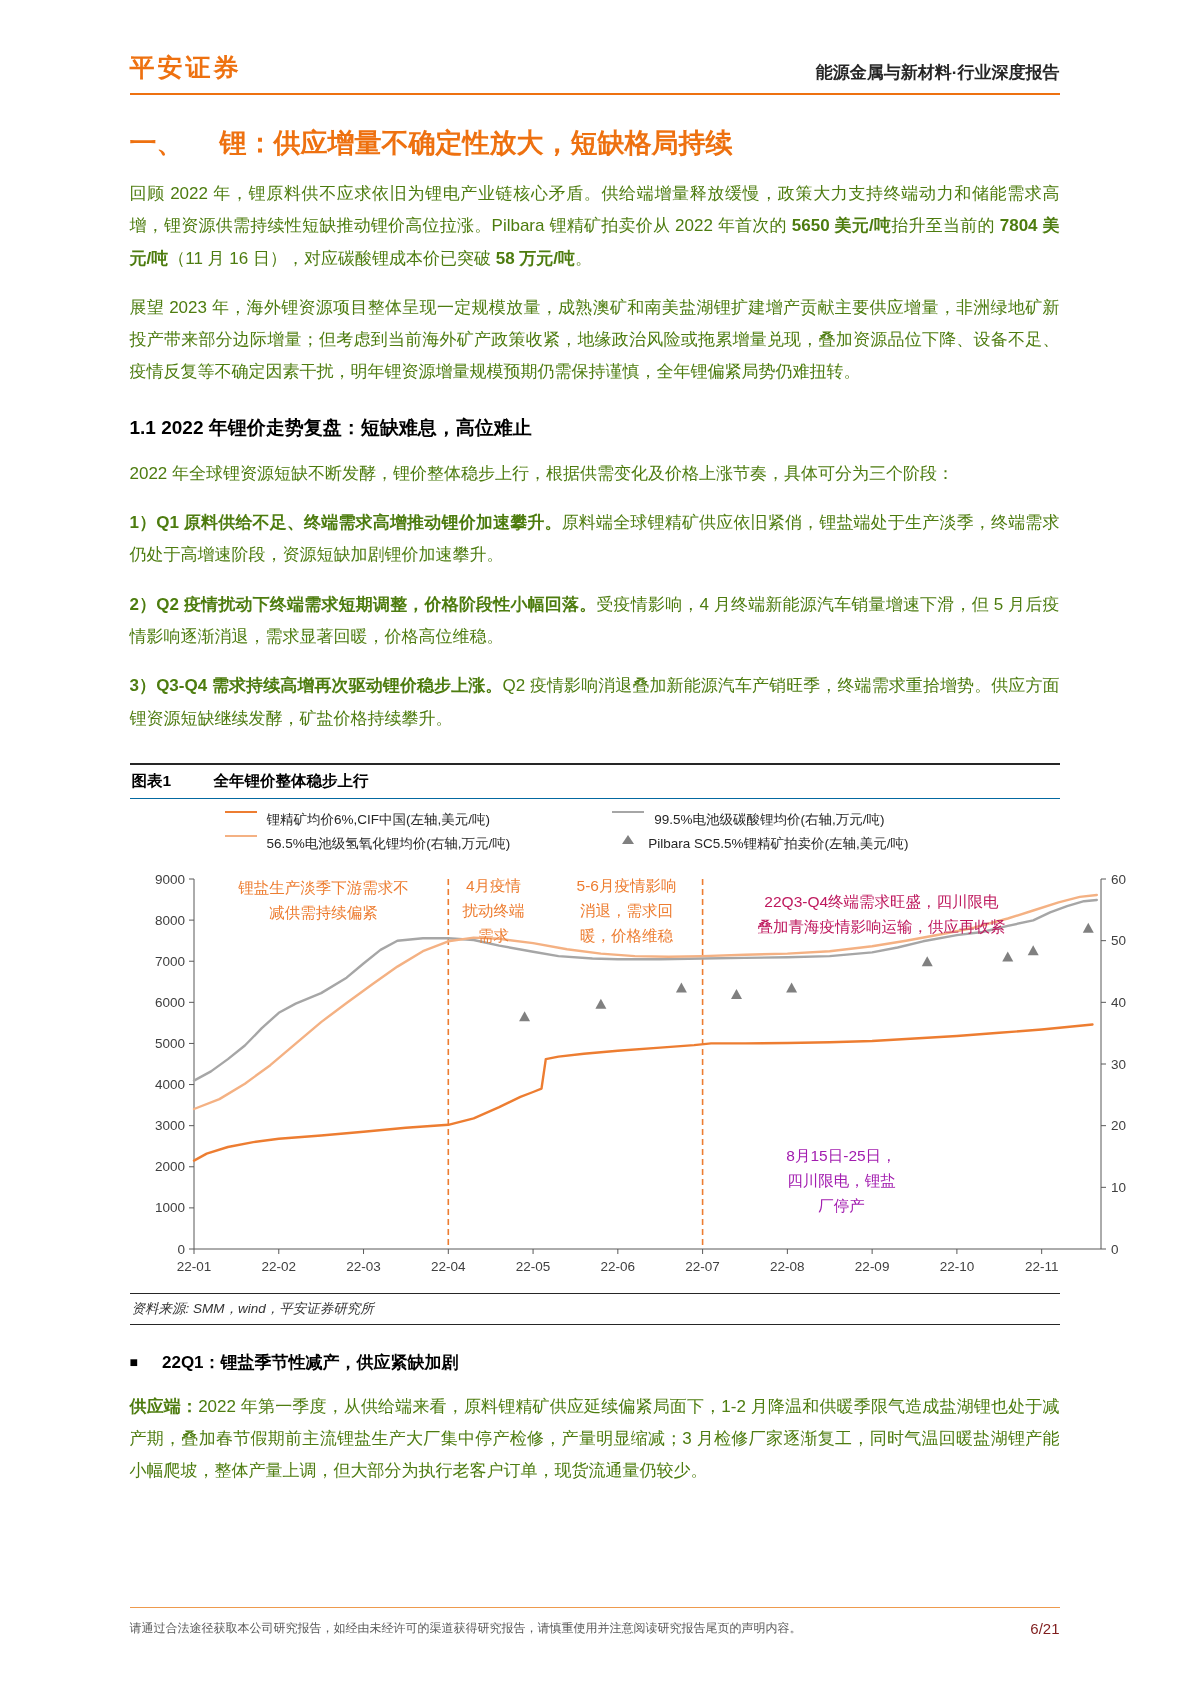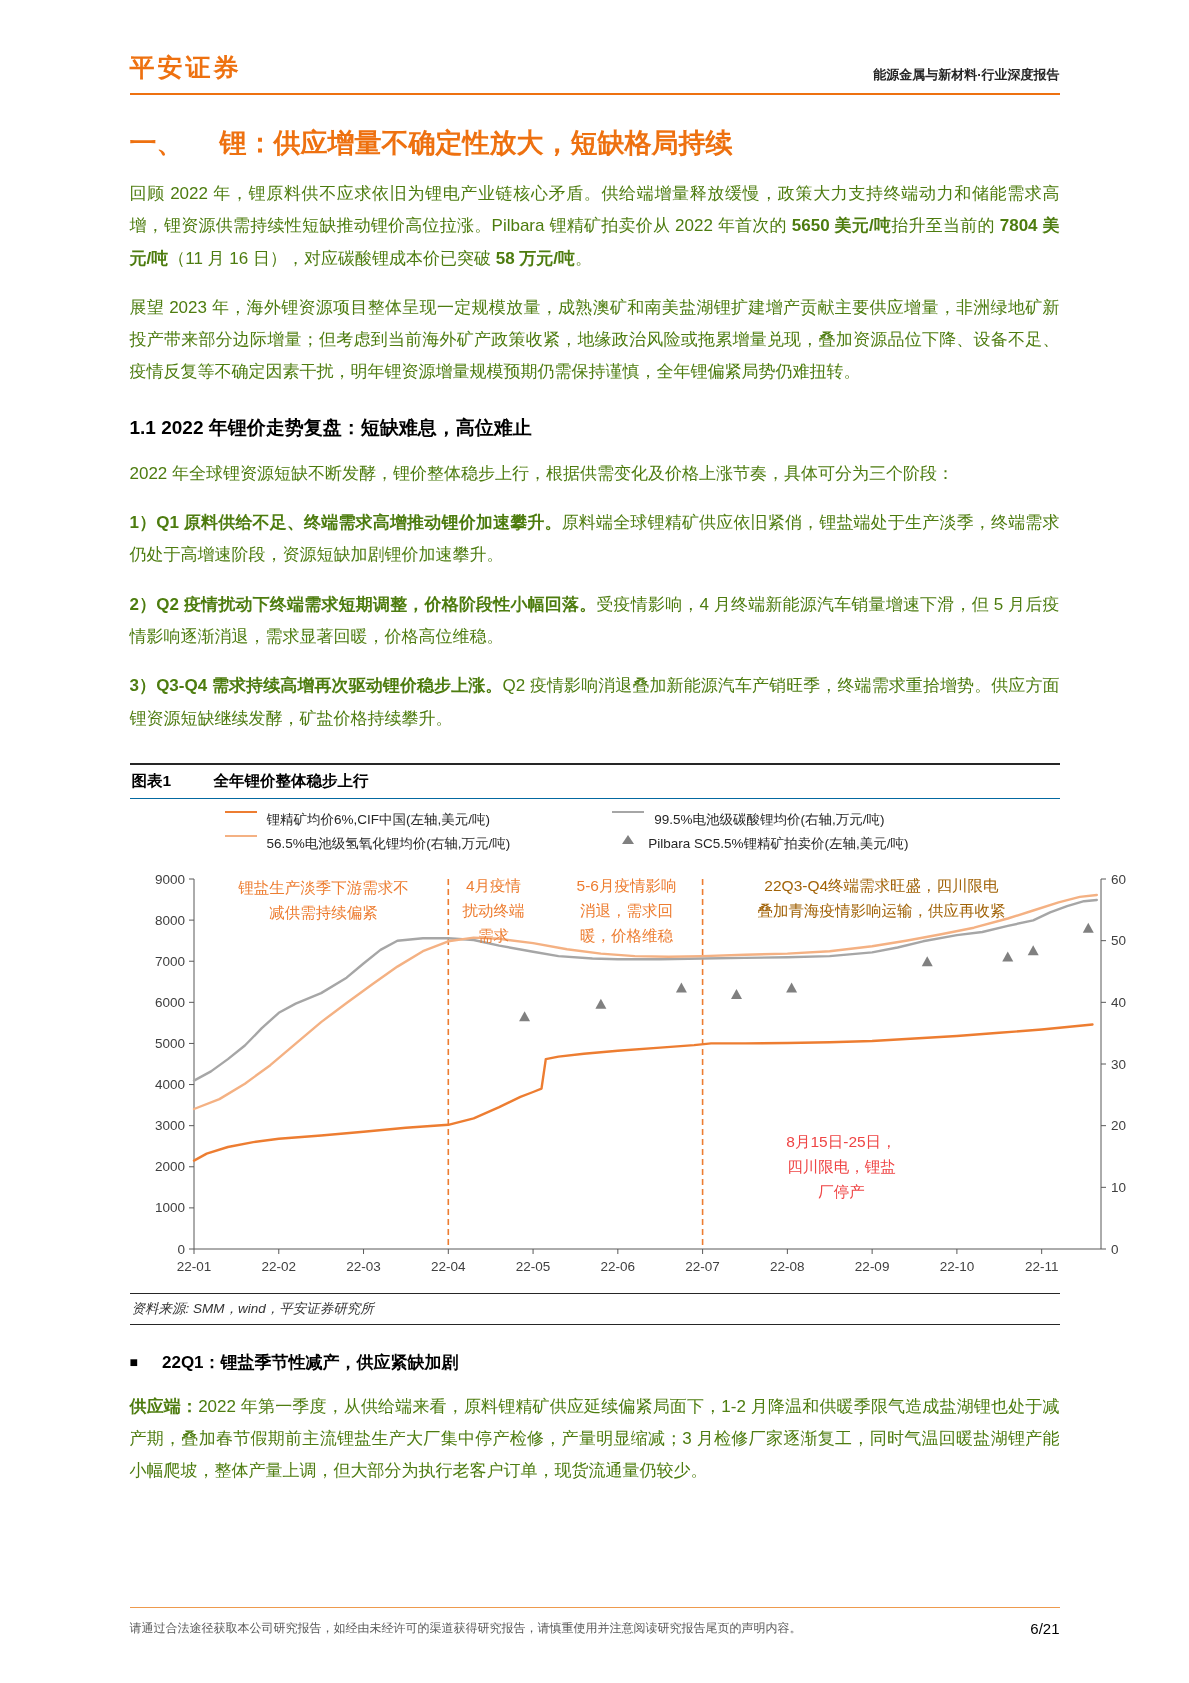--- a/index.html
+++ b/index.html
@@ -4,21 +4,21 @@
 <style>
   html,body{margin:0;padding:0;background:#ffffff;}
   .page{
     position:relative;width:1090px;height:1683px;margin:0 auto;background:#fff;
     padding:51px 80px 0 80px;box-sizing:border-box;overflow:hidden;
     font-family:"Liberation Sans","DejaVu Sans",sans-serif;color:#262626;
   }
   
   .hdr{display:flex;justify-content:space-between;align-items:flex-end;border-bottom:2.5px solid #EE7110;padding-bottom:9px;}
   .logo{font-size:25px;font-weight:700;color:#EE7110;letter-spacing:3px;}
-  .hdr-right{font-size:13px;font-weight:700;color:#262626;}
+  .hdr-right{font-size:17px;font-weight:700;color:#262626;}
   
   .sec-title{margin:30px 0 0 0;font-size:27px;font-weight:700;color:#EE7110;}
   .sec-num{margin-right:36px;}
   .sub-title{margin:26px 0 0 0;font-size:19px;font-weight:700;color:#000;}
   
   .body-p{margin:17px 0 0 0;font-size:17px;line-height:1.9;text-align:justify;color:#4d7c0f;}
   .body-p .b{font-weight:700;}
   
   .fig{margin-top:28px;}
   .fig-head{display:flex;border-top:2px solid #262626;border-bottom:1px solid #0369a1;padding:6px 2px;font-size:15.5px;font-weight:700;color:#000;}
@@ -34,21 +34,21 @@
   #chart-svg{display:block;}
   #chart-svg text{font-size:13.5px;fill:#404040;font-family:"Liberation Sans","DejaVu Sans",sans-serif;}
   .ann{position:absolute;font-size:15.5px;line-height:1.62;text-align:center;}
   .fig-src{border-top:1px solid #262626;border-bottom:1px solid #262626;padding:6px 2px;font-size:13.5px;font-style:italic;color:#333;}
   
   .q1-head{margin-top:26px;font-size:17px;font-weight:700;color:#000;display:flex;align-items:center;}
   .bullet{font-size:14px;margin-right:24px;}
   
   .ftr{position:absolute;left:80px;right:80px;bottom:46px;border-top:1.5px solid #EE9A4D;padding-top:12px;display:flex;justify-content:space-between;align-items:center;}
   .ftr-disclaimer{font-size:12px;color:#595959;}
-  .ftr-page{font-size:15px;color:#000000;}
+  .ftr-page{font-size:15px;color:#7f1d1d;}
 </style>
 </head>
 <body>
 
 <div class="page">
 
   <header class="hdr">
     <span class="logo">平安证券</span>
     <span class="hdr-right">能源金属与新材料·行业深度报告</span>
   </header>
@@ -167,22 +167,22 @@
             <path d="M606.5046728971963 128.10444444444443 L612.0046728971963 138.10444444444443 L601.0046728971963 138.10444444444443 Z" fill="#808080"></path>
             <path d="M661.6028037383178 121.44444444444443 L667.1028037383178 131.44444444444443 L656.1028037383178 131.44444444444443 Z" fill="#808080"></path>
             <path d="M797.2289719626168 95.21555555555554 L802.7289719626168 105.21555555555554 L791.7289719626168 105.21555555555554 Z" fill="#808080"></path>
             <path d="M877.7570093457944 90.61111111111111 L883.2570093457944 100.61111111111111 L872.2570093457944 100.61111111111111 Z" fill="#808080"></path>
             <path d="M903.1869158878505 84.2388888888889 L908.6869158878505 94.2388888888889 L897.6869158878505 94.2388888888889 Z" fill="#808080"></path>
             <path d="M958.2850467289721 61.66888888888886 L963.7850467289721 71.66888888888886 L952.7850467289721 71.66888888888886 Z" fill="#808080"></path>
           </svg>
       <div class="ann" style="left: 108px; top: 14px; width: 172px; color: rgb(237, 125, 49);">锂盐生产淡季下游需求不减供需持续偏紧</div>
           <div class="ann" style="left: 330px; top: 12px; width: 68px; color: rgb(237, 125, 49);">4月疫情扰动终端需求</div>
           <div class="ann" style="left: 440px; top: 12px; width: 114px; color: rgb(237, 125, 49);">5-6月疫情影响消退，需求回暖，价格维稳</div>
-          <div class="ann" style="left: 628px; top: 12px; width: 248px; color: #a16207;">22Q3-Q4终端需求旺盛，四川限电叠加青海疫情影响运输，供应再收紧</div>
-          <div class="ann" style="left: 652px; top: 268px; width: 120px; color: #ef4444;">8月15日-25日，四川限电，锂盐厂停产</div>
+          <div class="ann" style="left: 628px; top: 28px; width: 248px; color: #be185d;">22Q3-Q4终端需求旺盛，四川限电叠加青海疫情影响运输，供应再收紧</div>
+          <div class="ann" style="left: 652px; top: 282px; width: 120px; color: #a21caf;">8月15日-25日，四川限电，锂盐厂停产</div>
         </div>
     </div>
     <div class="fig-src">资料来源: SMM，wind，平安证券研究所</div>
   </section>
 
   <div class="q1-head">
     <span class="bullet">■</span>
     <span>22Q1：锂盐季节性减产，供应紧缺加剧</span>
   </div>
 

